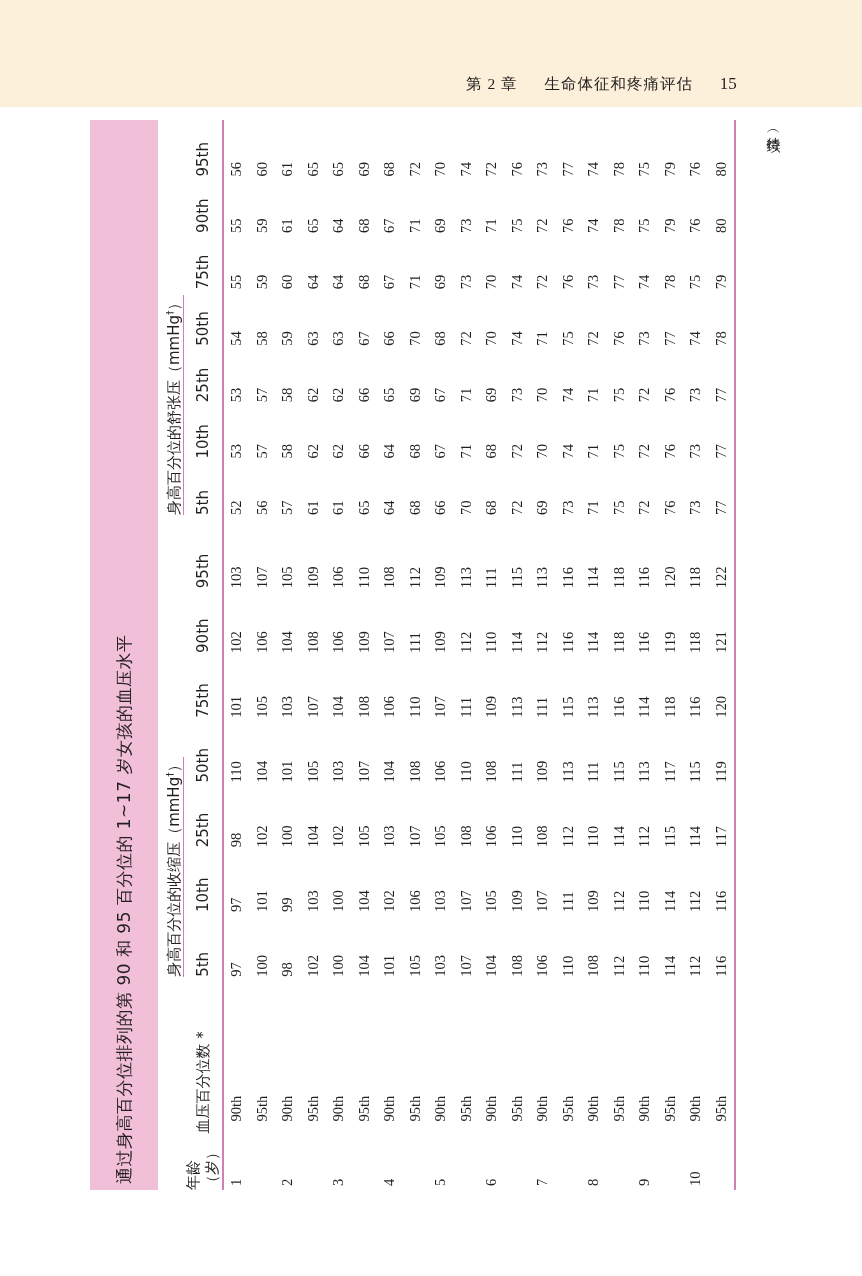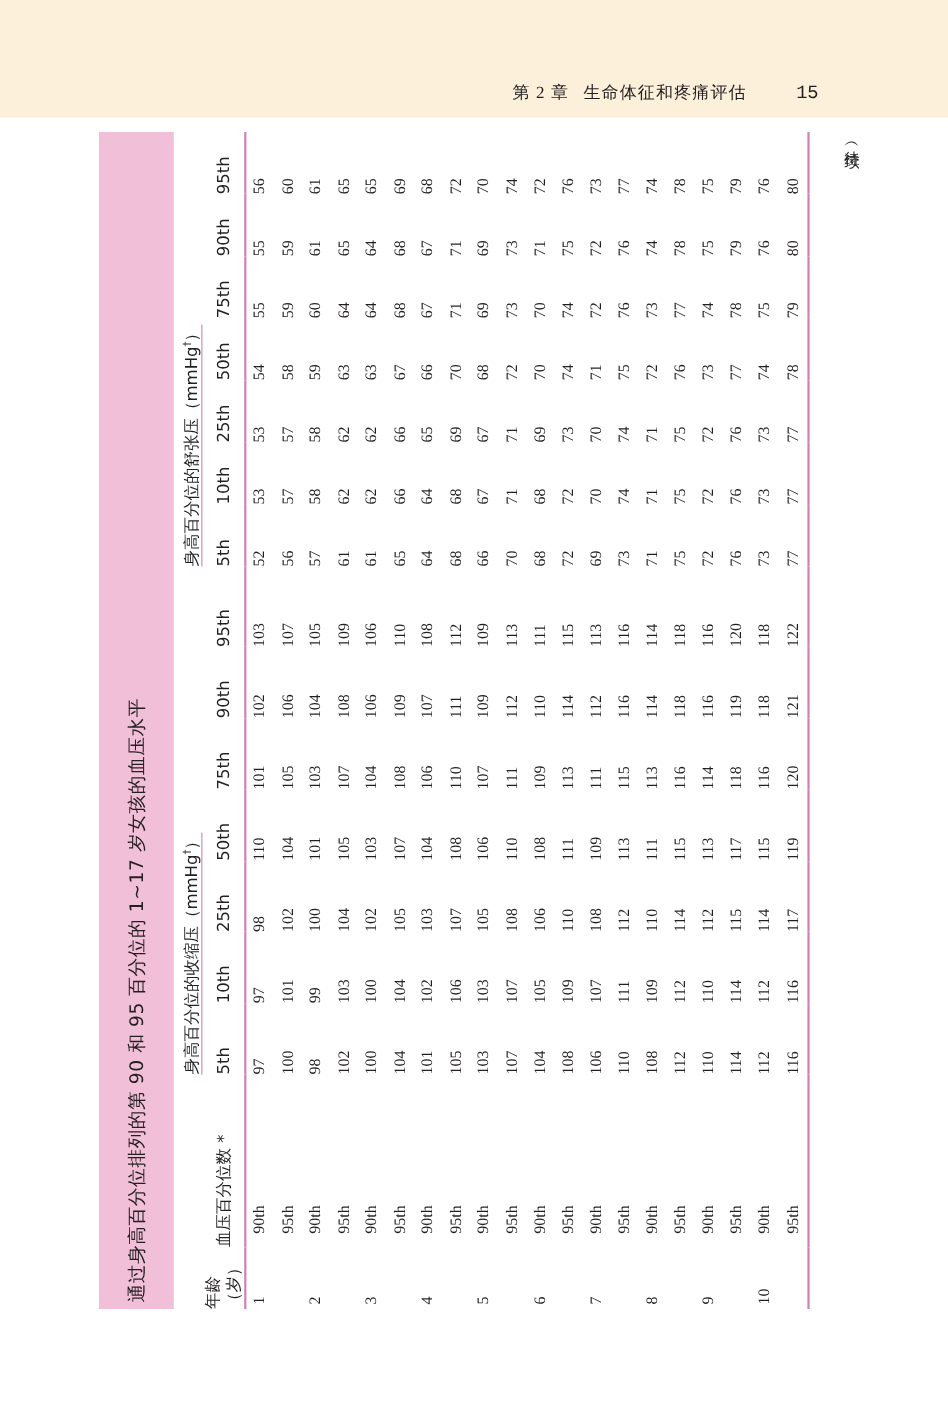--- a/index.html
+++ b/index.html
@@ -1,21 +1,21 @@
 <!DOCTYPE html>
 <html><head>
 <meta charset="utf-8">
 <style>
   html, body { margin:0; padding:0; }
   body { width:862px; height:1276px; background:#ffffff; position:relative; overflow:hidden;
          font-family:"Liberation Serif", serif; color:#231f20; }
   .top-band { position:absolute; left:0; top:0; width:862px; height:107px; background:#fcf0da; }
   .running-head { position:absolute; top:74px; left:466px; font-size:15.5px; letter-spacing:1px; white-space:nowrap; }
-  .running-head .chap { margin-right:8px; }
-  .running-head .pg { margin-left:40px; font-size:17px; letter-spacing:0;font-family:Liberation Mono, monospace; }
+  .running-head .chap { margin-right:22px; }
+  .running-head .pg { margin-left:22px; font-size:17px; letter-spacing:0; }
   .cont-note { position:absolute; left:764px; top:124px; writing-mode:vertical-rl; font-size:14px; letter-spacing:2px; color:#231f20; }
 
   
   .table-frame { position:absolute; width:1070px; height:665px;
                  left:90px; top:1190px; transform-origin:0 0; transform:rotate(-90deg); }
   .title-band { height:68px; background:#f2bfd9; display:flex; align-items:center; padding-left:6px;
                 font-family:"DejaVu Sans", sans-serif; font-size:17px; color:#231f20; letter-spacing:0.5px; }
   table { border-collapse:collapse; width:1070px; table-layout:fixed; }
   thead tr.group th { font-family:"DejaVu Sans", sans-serif; font-weight:normal; font-size:15px; height:26px; padding:0; text-align:left; vertical-align:bottom; }
   thead tr.cols th { font-family:"DejaVu Sans", sans-serif; font-weight:normal; font-size:15px; height:28px; padding:0; text-align:left; border-bottom:2px solid #d180b6; }

